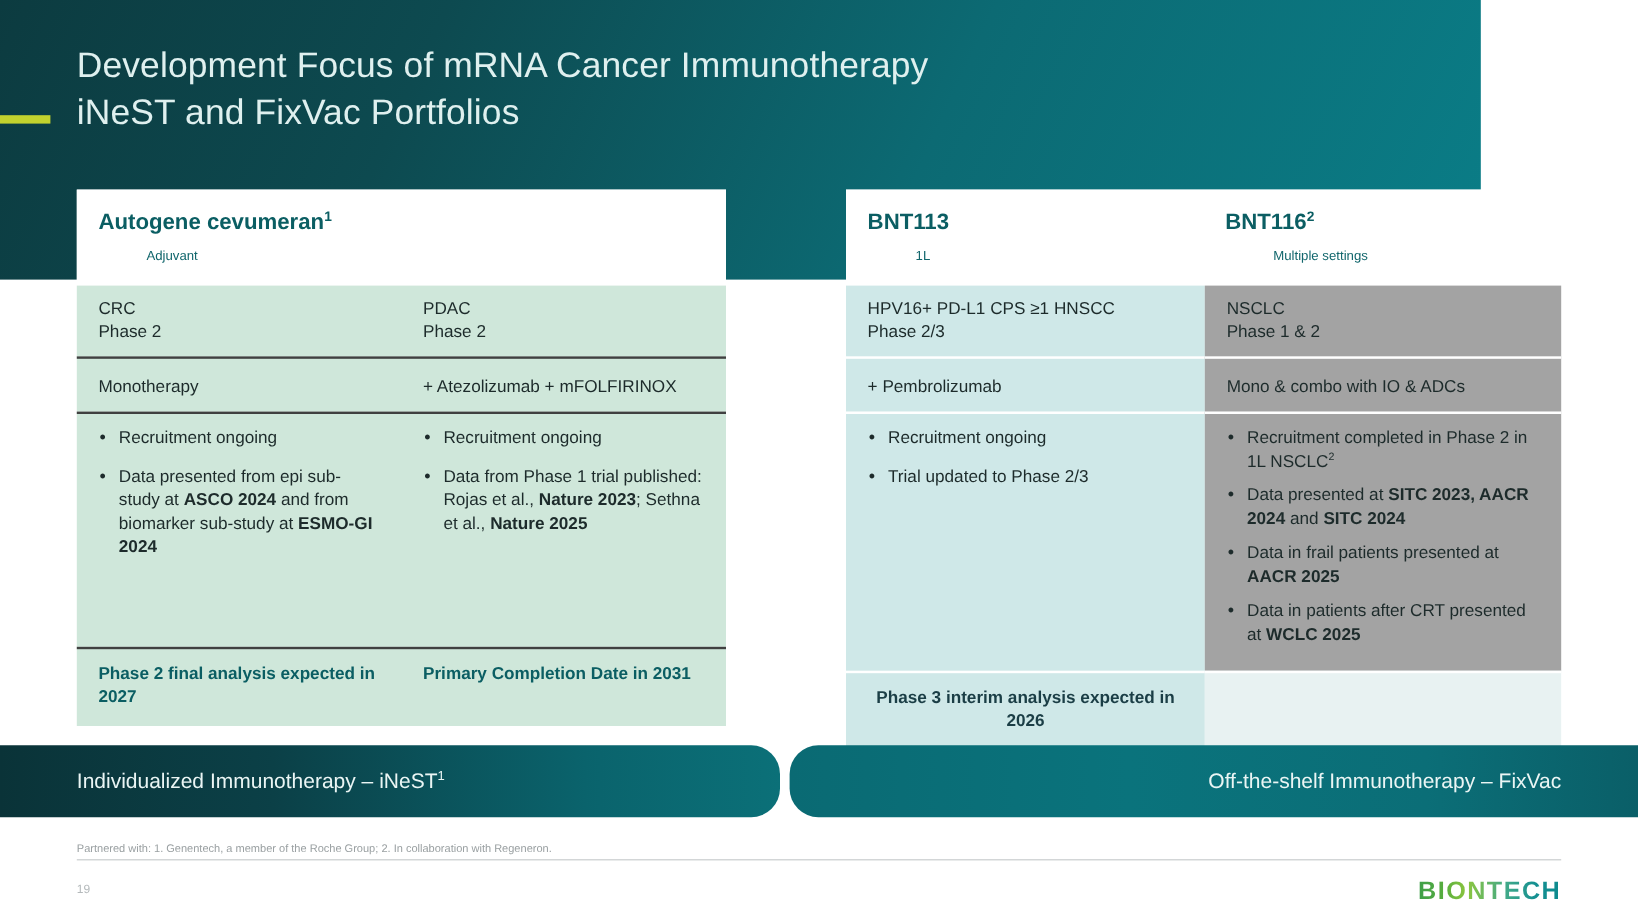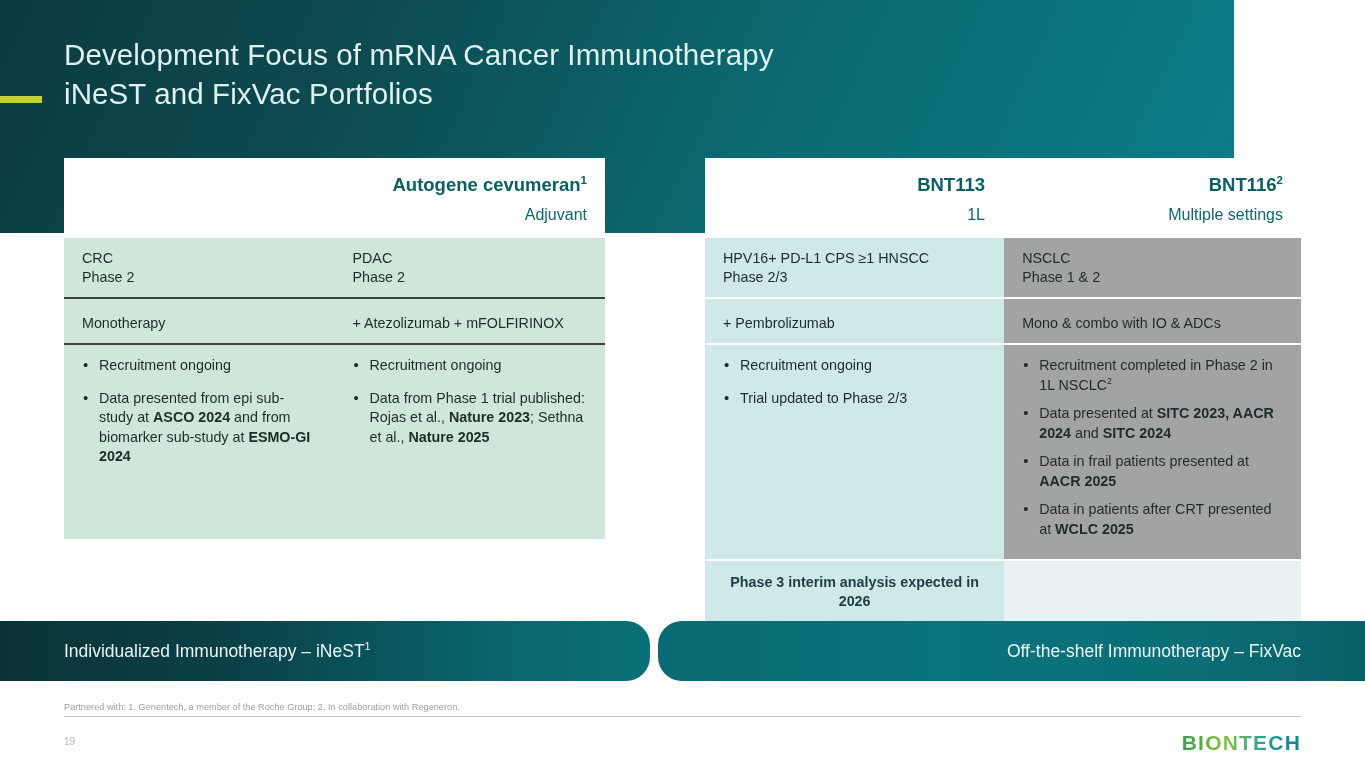--- a/index.html
+++ b/index.html
@@ -25,25 +25,25 @@
     letter-spacing:.1px;white-space:pre-line;
   }
 
   
   .card{position:absolute;background:#fff;}
   .card-left{left:64px;top:158px;width:541px;height:457px;}
   .card-right{left:705px;top:158px;width:596px;height:457px;}
 
   .card-head{box-sizing:border-box;background:#fff;padding:0;height:80px;position:relative;}
   .ch-cols{display:flex;height:100%;}
-  .ch-col{flex:1;padding:16px 18px 0 18px;box-sizing:border-box;text-align:right;}
+  .ch-col{flex:1;padding:16px 18px 0 18px;box-sizing:border-box;}
   .ch-title{
     color:#0b5e63;font-size:18.5px;font-weight:bold;line-height:22px;margin:0 0 9px 0;
   }
-  .ch-sub{color:#11666c;font-size:16px;line-height:19px;font-weight:400;}
+  .ch-sub{color:#11666c;font-size:11px;line-height:19px;font-weight:400;margin-left:40px;}
   sup{font-size:.62em;vertical-align:super;line-height:0;}
 
   .row{display:flex;position:relative;}
   .cell{box-sizing:border-box;padding:11px 18px;font-size:14.3px;line-height:18.5px;color:#1d2b2b;}
 
   
   .card-left .cell{background:#cfe7da;}
   .card-left .cell.sep{border-top:2px solid #404040;}
   .card-left .cell-foot{background:#cfe7da;color:#0b5e63;font-weight:bold;font-size:14.3px;line-height:18.5px;}
 
@@ -157,20 +157,24 @@
         </ul>
       </div>
       <div class="cell w50 cell-bul sep">
         <ul class="bullets">
           <li>Recruitment ongoing</li>
           <li>Data from Phase 1 trial published: Rojas et al., <b>Nature 2023</b>; Sethna et al., <b>Nature 2025</b></li>
         </ul>
       </div>
     </div>
 
+    <div class="row">
+      <div class="cell cell-foot w50 sep">Phase 2 final analysis expected in 2027</div>
+      <div class="cell cell-foot w50 sep">Primary Completion Date in 2031</div>
+    </div>
   </div>
 
   <div class="card card-right">
 
     <div class="card-head">
       <div class="ch-cols">
         <div class="ch-col rc1">
           <div class="ch-title"><span>BNT113</span><sup></sup></div>
           <div class="ch-sub">1L</div>
         </div>

